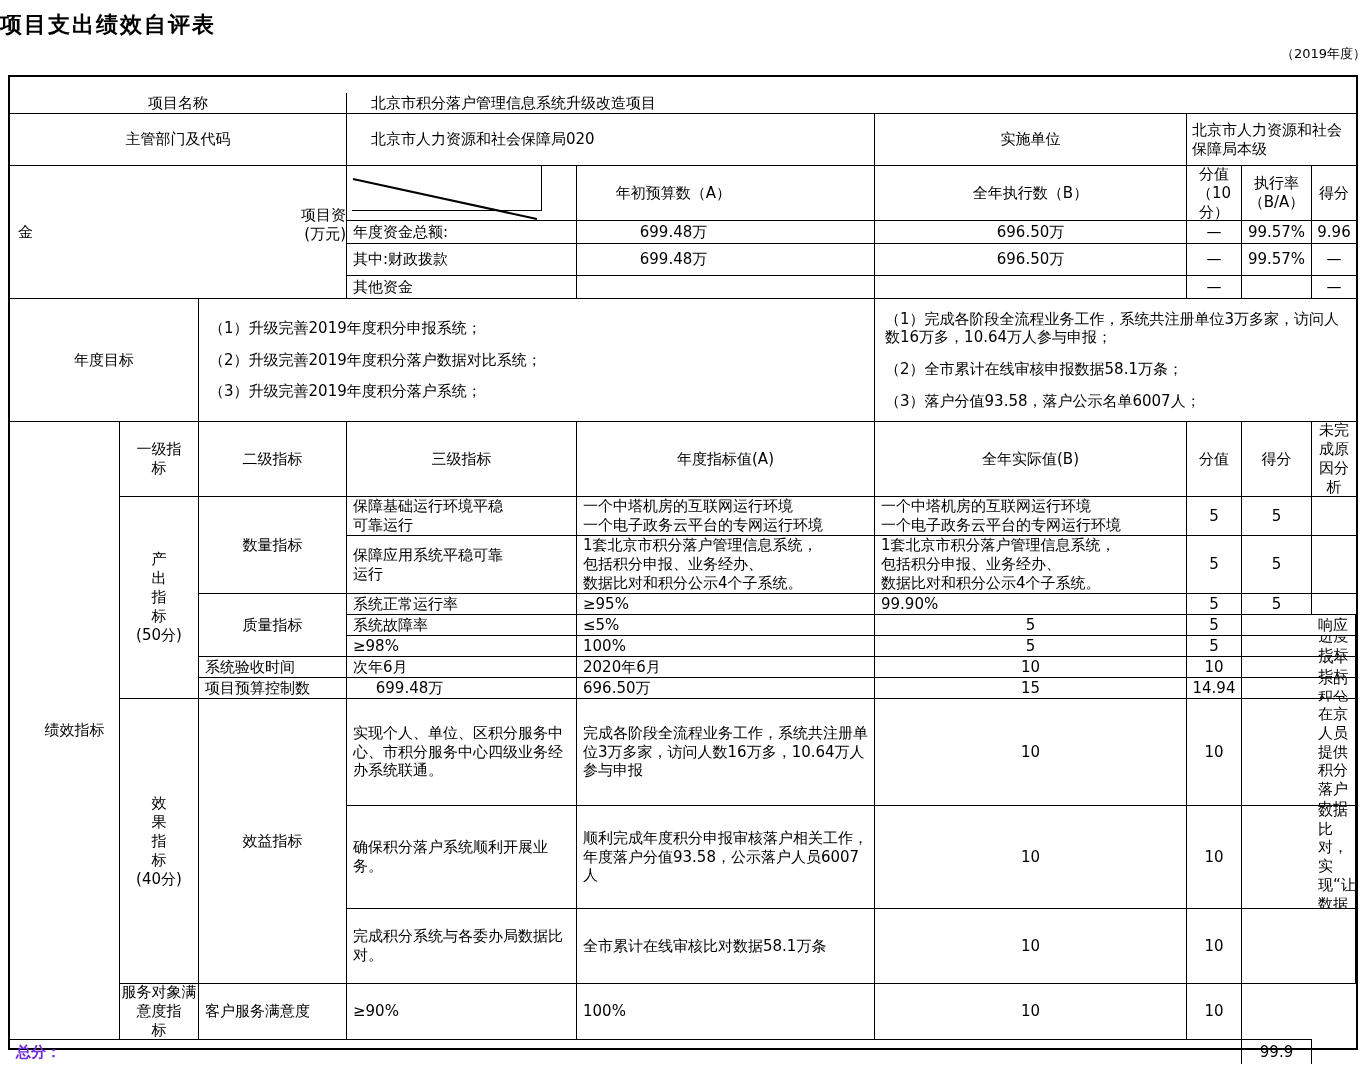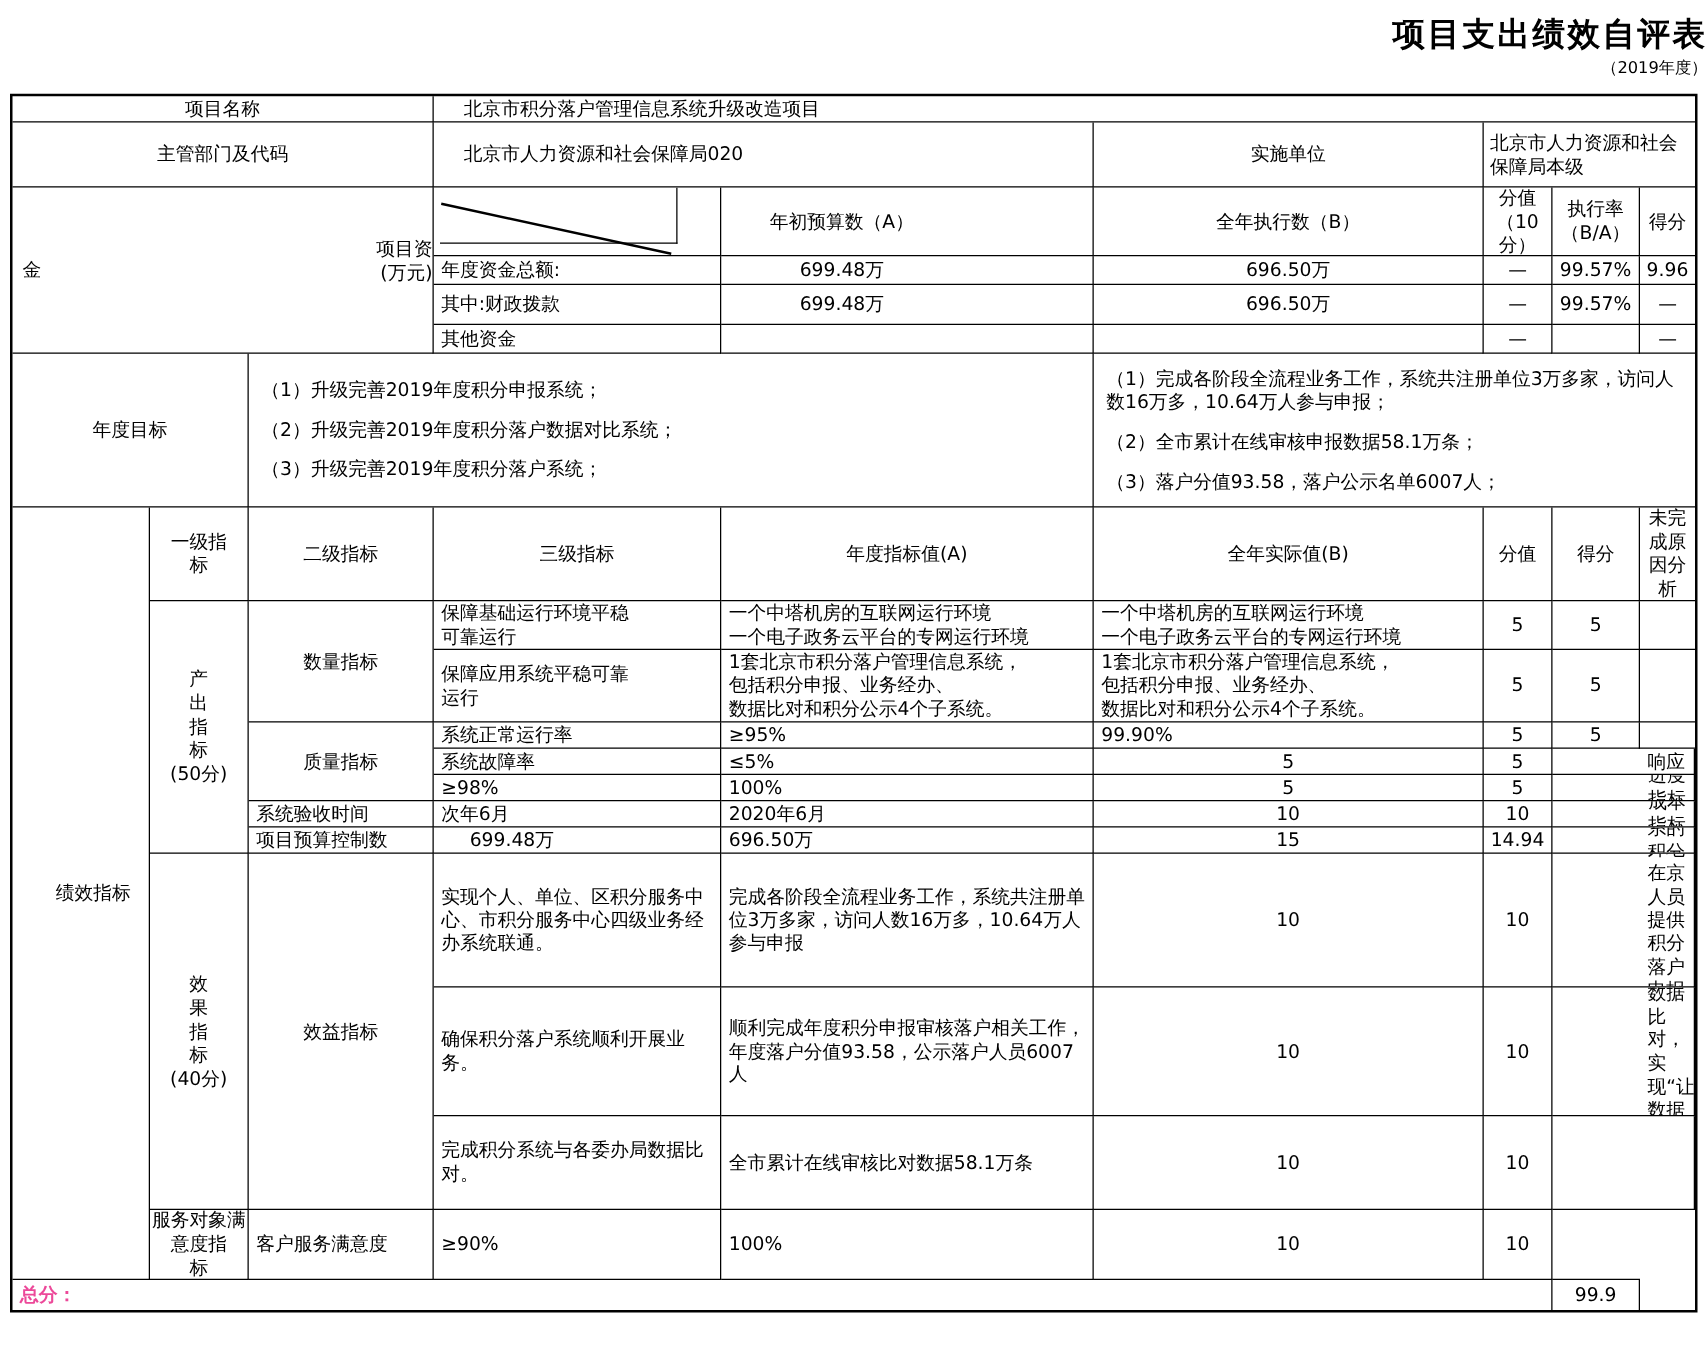--- a/index.html
+++ b/index.html
@@ -1,44 +1,44 @@
 <!DOCTYPE html>
 <html><head>
 <meta charset="utf-8">
 <style>
   html,body{margin:0;padding:0;background:#fff;}
   body{width:1366px;height:1080px;position:relative;font-family:"DejaVu Sans",sans-serif;color:#000;}
-  .title{position:absolute;top:10px;left:0;width:100%;text-align:right;font-size:26px;font-weight:bold;letter-spacing:2px;}
+  .title{position:absolute;top:10px;left:0;width:100%;text-align:left;font-size:22px;font-weight:bold;letter-spacing:2px;}
   .subtitle{position:absolute;top:45px;left:0;width:100%;text-align:right;font-size:13px;}
   #tbl{position:absolute;left:8px;top:75px;width:1350px;height:975px;border:2px solid #000;box-sizing:border-box;background:#fff;font-size:15px;}
   .sec{display:grid;}
   .cell{border-right:1px solid #000;border-bottom:1px solid #000;box-sizing:border-box;display:flex;align-items:center;white-space:pre-line;overflow:hidden;line-height:1.25;}
   .ctr{justify-content:center;text-align:center;}
   .lft{justify-content:flex-start;text-align:left;padding:1px 6px;}
   .nbr{border-right:none;}
   .nbb{border-bottom:none;}
   .oc{justify-content:center;text-align:center;padding-right:104px;}
   .indent{padding-left:24px;}
-  #sec-top1{grid-template-columns:337px 1009px;grid-template-rows:21px;}
+  #sec-top1{grid-template-columns:337px 1009px;grid-template-rows:21px;margin-top:16px;}
   #sec-top2{grid-template-columns:337px 528px 312px 169px;grid-template-rows:52px;}
   #sec-funds{grid-template-columns:337px 230px 298px 312px 55px 70px 44px;grid-template-rows:55px 23px 32px 23px;}
   #sec-goals{grid-template-columns:189px 676px 481px;grid-template-rows:123px;}
   #sec-ind{grid-template-columns:110px 79px 148px 230px 298px 312px 55px 70px 44px;grid-template-rows:75px 39px 58px 21px 21px 21px 21px 21px 107px 103px 75px 56px;}
   #sec-total{grid-template-columns:1232px 70px 44px;grid-template-rows:24px;}
   .tight{line-height:19px;}
   .funds-label{position:relative;border-right:1px solid #000;border-bottom:1px solid #000;box-sizing:border-box;}
   .funds-label .side{position:absolute;left:8px;top:57px;}
   .funds-label .main{position:absolute;left:0;top:40px;width:100%;text-align:right;}
   .funds-label .unit{}
   .diag-cell{position:relative;padding:0;}
   .diag-box{position:absolute;left:5px;top:0;width:190px;height:45px;border-right:1px solid #000;border-bottom:1px solid #000;box-sizing:border-box;}
   .diag-svg{position:absolute;left:0;top:0;}
   .goal-list{flex-direction:column;align-items:flex-start;justify-content:center;gap:13px;padding:4px 10px;}
   .wrap-nar{padding-right:20px;}
-  .total-label{font-weight:bold;color:#ec4899;}
+  .total-label{font-weight:bold;color:#6d28d9;font-family:Liberation Serif, serif;}
   .impl-val{padding:2px 4px 2px 5px;}
 </style>
 </head>
 <body>
 
 <div class="title">项目支出绩效自评表</div>
 <div class="subtitle">（2019年度）</div>
 
 <div id="tbl">
 

